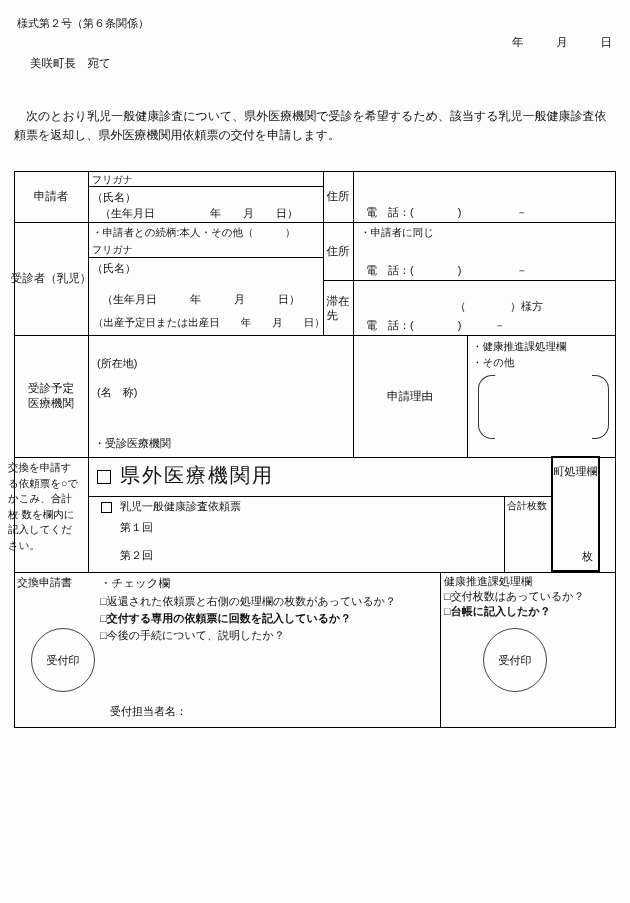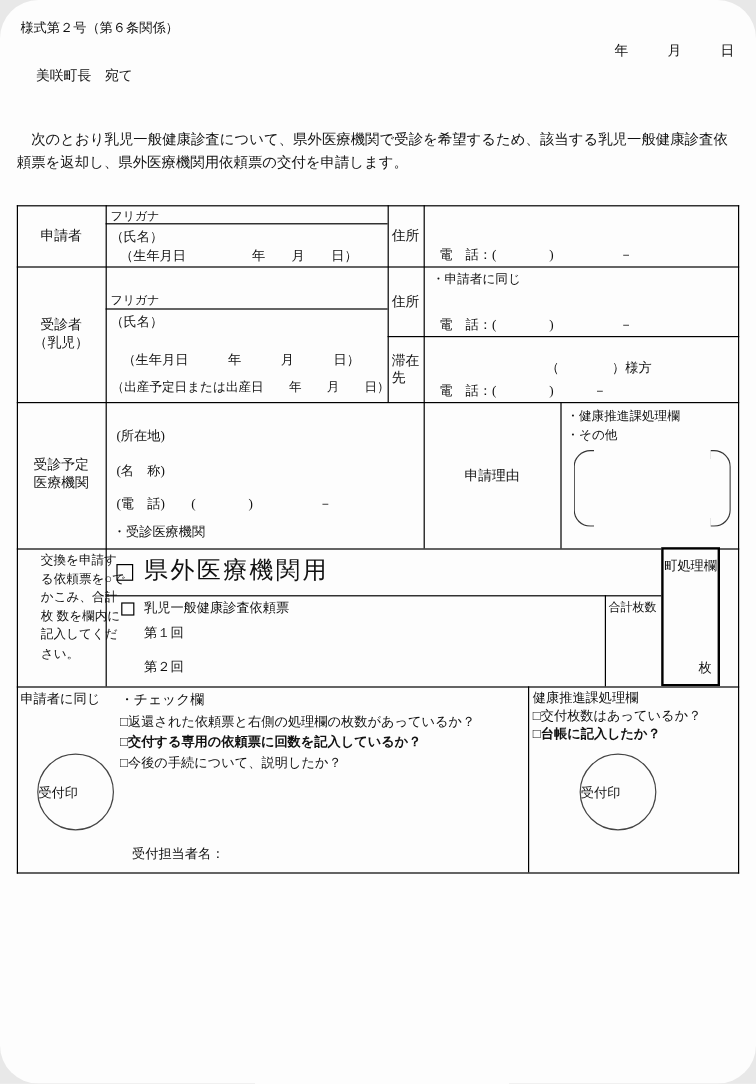--- a/index.html
+++ b/index.html
@@ -1,31 +1,31 @@
 <!DOCTYPE html>
 <html lang="ja"><head>
 <meta charset="utf-8">
 <style>
   html,body{margin:0;padding:0;background:#e8e8e8;}
   .page{
     position:relative;width:630px;height:903px;background:#fdfdfd;
-    font-family:Liberation Serif, serif;color:#111;
-    overflow:hidden;box-sizing:border-box;border-radius:32px;
+    font-family:Liberation Sans, sans-serif;color:#111;
+    overflow:hidden;box-sizing:border-box;
   }
   .abs{position:absolute;white-space:pre;}
   .hl{position:absolute;height:1px;background:#000;}
   .vl{position:absolute;width:1px;background:#000;}
   .cellcenter{display:flex;align-items:center;justify-content:center;text-align:left;white-space:pre;}
   .fs10{font-size:10px;}
   .fs105{font-size:10.5px;}
   .fs11{font-size:11px;}
   .fs115{font-size:11.5px;}
   .bold{font-weight:bold;}
   .chk{position:absolute;border:1px solid #000;background:transparent;}
-  .circle{position:absolute;border:1px solid #444;border-radius:50%;display:flex;align-items:center;justify-content:flex-start;font-size:11px;background:transparent;}
+  .circle{position:absolute;border:1px solid #444;border-radius:50%;display:flex;align-items:center;justify-content:center;font-size:11px;background:transparent;}
   .paren{position:absolute;width:16px;height:62px;border:1px solid #333;}
   .paren.left{border-right:none;border-radius:14px 0 0 14px;}
   .paren.right{border-left:none;border-radius:0 14px 14px 0;}
   .townbox{position:absolute;left:551px;top:456px;width:49px;height:116px;border:2px solid #000;box-sizing:border-box;background:#fdfdfd;}
   .intro{position:absolute;left:14px;top:107px;width:604px;font-size:12px;line-height:19px;text-indent:12px;white-space:normal;}
   .title{position:absolute;left:0;top:81px;width:630px;text-align:center;font-size:15px;letter-spacing:0.5px;white-space:pre;}
   .dateline{position:absolute;left:512px;top:35px;width:100px;display:flex;justify-content:space-between;font-size:11.5px;}
 </style>
 </head>
 <body>
@@ -61,63 +61,63 @@
   <div class="vl" style="left:504px;top:496px;height:76px;"></div>
   <div class="vl" style="left:440px;top:572px;height:155px;"></div>
 
   <div class="abs cellcenter fs115" style="left:14px;top:171px;width:74px;height:51px;">申請者</div>
   <div class="abs fs10" style="left:92px;top:173px;">フリガナ</div>
   <div class="abs fs11" style="left:92px;top:190px;">（氏名）</div>
   <div class="abs fs11" style="left:100px;top:206px;">（生年月日　　　　　年　　月　　日）</div>
   <div class="abs cellcenter fs115" style="left:323px;top:171px;width:30px;height:51px;">住所</div>
   <div class="abs fs11" style="left:366px;top:205px;">電　話：(　　　　)　　　　　－</div>
 
-  <div class="abs cellcenter fs115" style="left:14px;top:222px;width:74px;height:113px;flex-direction:column;line-height:15px;">
+  <div class="abs cellcenter fs115" style="left:14px;top:222px;width:74px;height:113px;flex-direction:row;line-height:15px;">
     <span>受診者</span>
     <span>（乳児）</span>
   </div>
+  <div class="abs fs105" style="left:92px;top:226px;">・申請者との続柄:本人・その他（　　　）</div>
   <div class="abs fs10" style="left:92px;top:243px;">フリガナ</div>
   <div class="abs fs11" style="left:92px;top:261px;">（氏名）</div>
   <div class="abs fs11" style="left:102px;top:292px;">（生年月日　　　年　　　月　　　日）</div>
   <div class="abs fs105" style="left:93px;top:316px;">（出産予定日または出産日　　年　　月　　日）</div>
   <div class="abs cellcenter fs115" style="left:323px;top:222px;width:30px;height:58px;">住所</div>
   <div class="abs fs105" style="left:360px;top:226px;">・申請者に同じ</div>
   <div class="abs fs11" style="left:366px;top:263px;">電　話：(　　　　)　　　　　－</div>
   <div class="abs cellcenter fs115" style="left:323px;top:280px;width:30px;height:55px;line-height:14px;">滞在
 先</div>
   <div class="abs fs11" style="left:455px;top:299px;">（　　　　）様方</div>
   <div class="abs fs11" style="left:366px;top:318px;">電　話：(　　　　)　　　－</div>
 
   <div class="abs cellcenter fs115" style="left:14px;top:335px;width:74px;height:122px;line-height:15px;">受診予定
 医療機関</div>
   <div class="abs fs11" style="left:97px;top:356px;">(所在地)</div>
   <div class="abs fs11" style="left:97px;top:385px;">(名　称)</div>
-  <div class="abs fs11" style="left:97px;top:412px;">(電　話)　　(　　　　)　　　　　－</div>
   <div class="abs fs11" style="left:94px;top:436px;">・受診医療機関</div>
   <div class="abs cellcenter fs115" style="left:353px;top:335px;width:114px;height:122px;">申請理由</div>
   <div class="abs fs105" style="left:472px;top:340px;">・健康推進課処理欄</div>
   <div class="abs fs105" style="left:472px;top:356px;">・その他</div>
   <div class="paren left" style="left:478px;top:375px;"></div>
   <div class="paren right" style="left:592px;top:375px;"></div>
 
-  <div class="abs" style="left:34px;top:460px;width:71px;font-size:10.5px;line-height:15.5px;white-space:normal;">交換を申請する依頼票を○でかこみ、合計枚 数を欄内に記入してください。</div>
+  <div class="abs" style="left:8px;top:460px;width:71px;font-size:10.5px;line-height:15.5px;white-space:normal;">交換を申請する依頼票を○でかこみ、合計枚 数を欄内に記入してください。</div>
   <span class="chk" style="left:97px;top:470px;width:12px;height:12px;"></span>
   <div class="abs" style="left:120px;top:462px;font-size:20px;letter-spacing:2px;">県外医療機関用</div>
   <span class="chk" style="left:101px;top:502px;width:9px;height:9px;"></span>
   <div class="abs fs11" style="left:120px;top:499px;text-align:right;">乳児一般健康診査依頼票</div>
   <div class="abs fs11" style="left:120px;top:520px;">第１回</div>
   <div class="abs fs11" style="left:120px;top:548px;">第２回</div>
   <div class="abs fs10" style="left:507px;top:499px;">合計枚数</div>
 
   <div class="townbox">
     <div style="position:absolute;left:0;right:0;top:6px;text-align:center;font-size:11px;">町処理欄</div>
     <div style="position:absolute;right:5px;bottom:6px;font-size:11px;">枚</div>
   </div>
 
-  <div class="abs fs11" style="left:17px;top:575px;">申請者に同じ</div>
+  <div class="abs fs11" style="left:17px;top:575px;">交換申請書</div>
   <div class="abs fs115" style="left:100px;top:576px;">・チェック欄</div>
   <div class="abs fs11" style="left:100px;top:594px;">□返還された依頼票と右側の処理欄の枚数があっているか？</div>
   <div class="abs fs11 bold" style="left:100px;top:611px;">□交付する専用の依頼票に回数を記入しているか？</div>
   <div class="abs fs11" style="left:100px;top:628px;">□今後の手続について、説明したか？</div>
   <div class="circle" style="left:31px;top:628px;width:62px;height:62px;">
     <span>受付印</span>
   </div>
   <div class="abs fs11" style="left:110px;top:704px;">受付担当者名：</div>
 
   <div class="abs fs11" style="left:444px;top:574px;">健康推進課処理欄</div>

